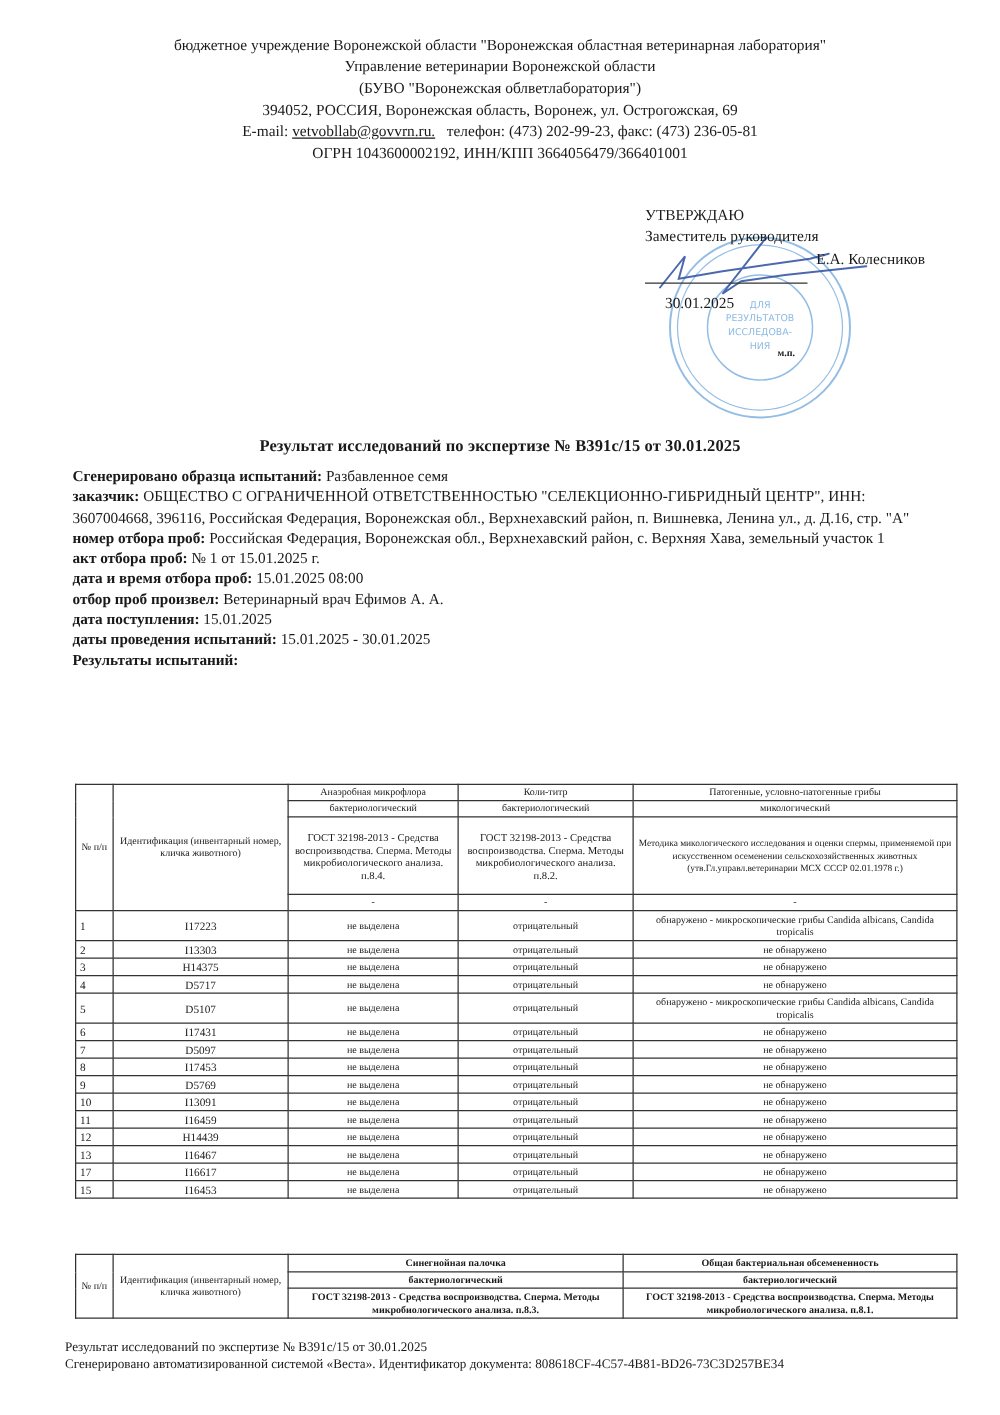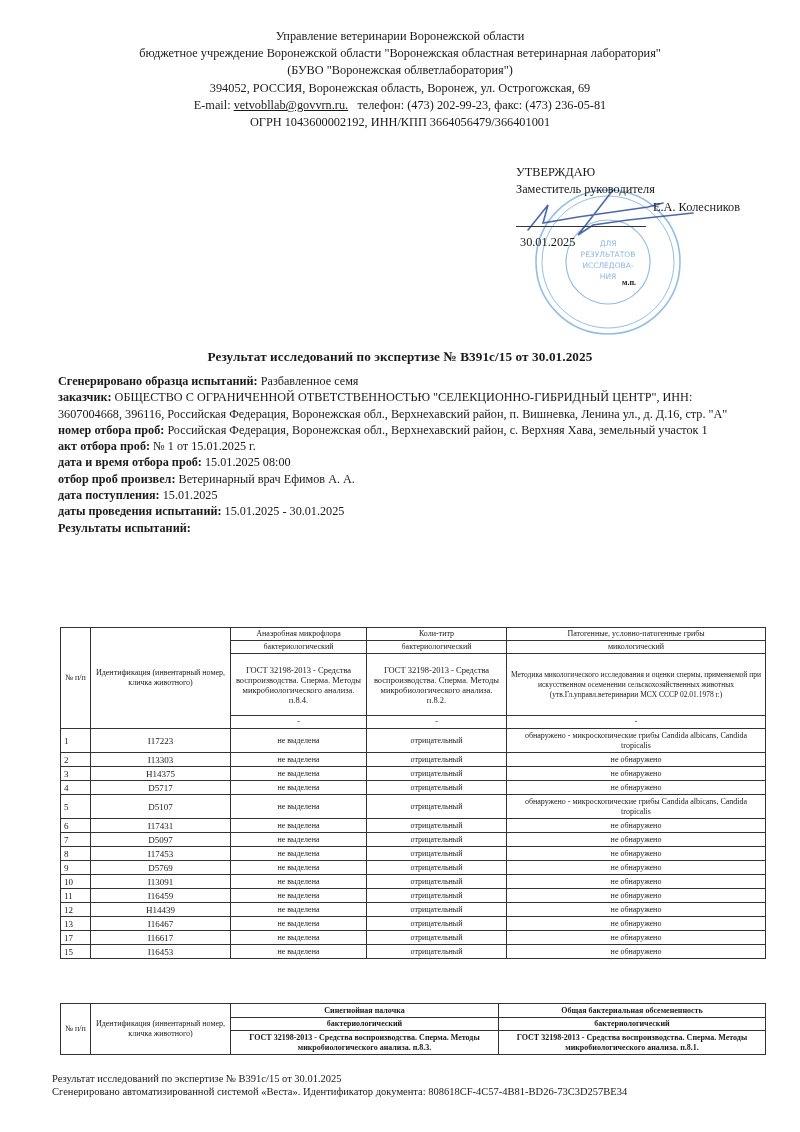--- a/index.html
+++ b/index.html
@@ -13,21 +13,21 @@
     }
     .header a { color: #1a1a1a; text-decoration: underline; }
     .approve {
       position: absolute; left: 516px; top: 164px; width: 260px;
       font-size: 12.3px; line-height: 17px;
     }
     .approve .sig-line {
       position: absolute; left: 0; top: 62px; width: 130px; border-bottom: 1px solid #333;
     }
     .approve .sign-name { position: absolute; left: 137px; top: 35px; }
-    .approve .sign-date { position: absolute; left: 4px; top: 70px; }
+    .approve .sign-date { position: absolute; left: 16px; top: 70px; }
     .approve .mp { position: absolute; left: 106px; top: 110px; font-size: 8px; font-weight: bold; }
     .stamp { position: absolute; left: 518px; top: 180px; width: 180px; height: 160px; pointer-events: none; }
     .signature { position: absolute; left: 518px; top: 185px; width: 200px; height: 60px; pointer-events: none; }
 
     .title {
       position: absolute; top: 349px; left: 0; width: 800px; text-align: center;
       font-weight: bold; font-size: 13.2px; letter-spacing: 0.1px;
     }
     .info {
       position: absolute; top: 373px; left: 58px; width: 700px;
@@ -50,22 +50,22 @@
 
     .footer {
       position: absolute; left: 52px; top: 1072px; font-size: 10.5px; line-height: 13px;
       font-family: "Liberation Serif", serif;
     }
   </style>
 </head>
 <body>
 
 <div class="header">
+  <div>бюджетное учреждение Воронежской области "Воронежская областная ветеринарная лаборатория"</div>
   <div>Управление ветеринарии Воронежской области</div>
-  <div>бюджетное учреждение Воронежской области "Воронежская областная ветеринарная лаборатория"</div>
   <div>(БУВО "Воронежская облветлаборатория")</div>
   <div>394052, РОССИЯ, Воронежская область, Воронеж, ул. Острогожская, 69</div>
   <div>
     <span>E-mail:</span>
     <a>vetvobllab@govvrn.ru.</a>
     &nbsp;&nbsp;<span>телефон: (473) 202-99-23, факс: (473) 236-05-81</span>
   </div>
   <div>ОГРН 1043600002192, ИНН/КПП 3664056479/366401001</div>
 </div>
 

